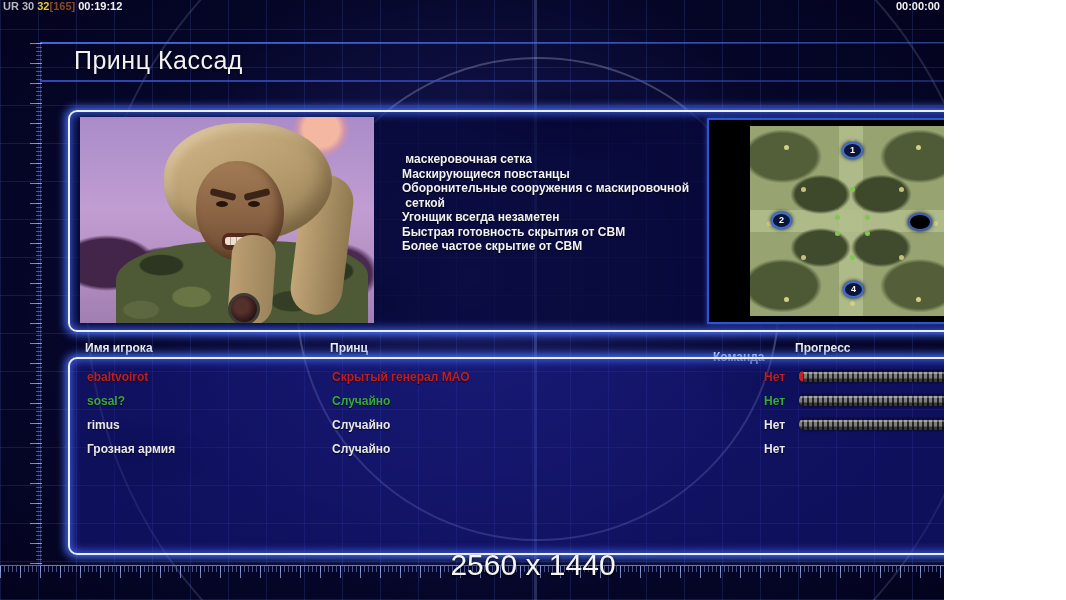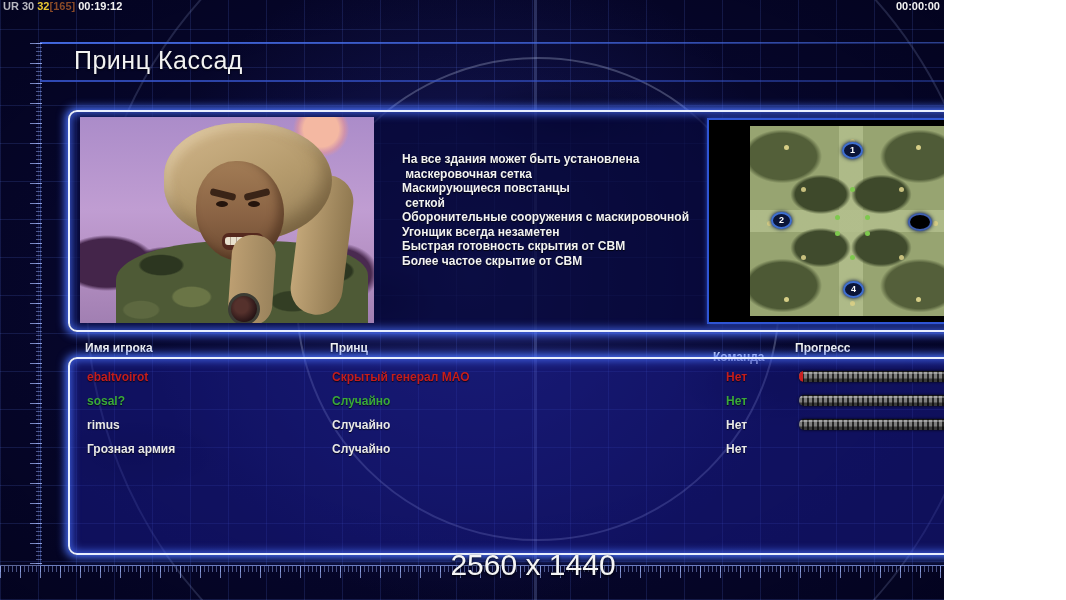--- a/index.html
+++ b/index.html
@@ -122,21 +122,21 @@
       52px 62px 0 1px #c8c07e, 150px 62px 0 1px #c8c07e, 52px 130px 0 1px #c8c07e, 150px 130px 0 1px #c8c07e;}
   .marker{position:absolute;width:17px;height:13px;background:#0b1538;border:2px solid #3f6fd0;border-radius:50%;
     color:#fff;font:bold 9px/13px "Liberation Sans",sans-serif;text-align:center;
     box-shadow:0 0 4px rgba(0,0,0,.9), 0 0 3px rgba(80,130,255,.8);}
   .marker.occupied{width:20px;height:14px;background:#000;border-color:#3f5fb0;}
   
   .col-head{position:absolute;color:#f2f2f2;font:bold 12px "Liberation Sans",sans-serif;
     text-shadow:0 1px 1px rgba(0,0,0,.8);border-radius:7px;}
   .player-row{position:absolute;left:0;width:928px;height:24px;font:bold 12px/24px "Liberation Sans",sans-serif;}
   .cell{position:absolute;top:0;white-space:nowrap;text-shadow:0 1px 1px rgba(0,0,0,.7);}
-  .cell.name{left:17px;} .cell.army{left:262px;} .cell.team{left:656px;}
+  .cell.name{left:17px;} .cell.army{left:262px;} .cell.team{left:694px;}
   .progress-bar{position:absolute;left:729px;top:6px;width:190px;height:11px;border-radius:5px;overflow:hidden;
     background-image:
       linear-gradient(180deg, rgba(10,10,10,.85) 0 1px, rgba(255,255,255,.3) 1px 3px, rgba(255,255,255,0) 3px 7px, rgba(0,0,0,.55) 8px 11px),
       repeating-linear-gradient(90deg,#7d7d7d 0 3px,#262626 3px 5px);
     box-shadow:0 0 3px rgba(0,0,0,.9);}
   .bar-accent{position:absolute;left:0;top:0;width:4px;height:100%;background:transparent;}
   
   .resolution{position:absolute;left:0;top:548px;width:1066px;text-align:center;color:#f5f5f5;
     font-size:30px;text-shadow:0 1px 3px rgba(0,0,0,.9);}
 </style>
@@ -174,25 +174,24 @@
       <div class="brow br"></div>
       <div class="eye el"></div>
       <div class="eye er"></div>
       <div class="mouth"></div>
       <div class="teeth"></div>
       <div class="wrap-tail"></div>
       <div class="gadget"></div>
     </div>
 
     <div class="abilities">
-      <div>На все здания может быть установлена</div>
       <div> маскеровочная сетка</div>
       <div>Маскирующиеся повстанцы</div>
+      <div>Оборонительные сооружения с маскировочной</div>
       <div> сеткой</div>
-      <div>Оборонительные сооружения с маскировочной</div>
       <div>Угонщик всегда незаметен</div>
       <div>Быстрая готовность скрытия от СВМ</div>
       <div>Более частое скрытие от СВМ</div>
     </div>
 
     <div class="map-box">
       <div class="map-img">
         <div class="map-dots"></div>
         <div class="marker" style="left: 92px; top: 16px;">1</div>
         <div class="marker" style="left: 21px; top: 86px;">2</div>

